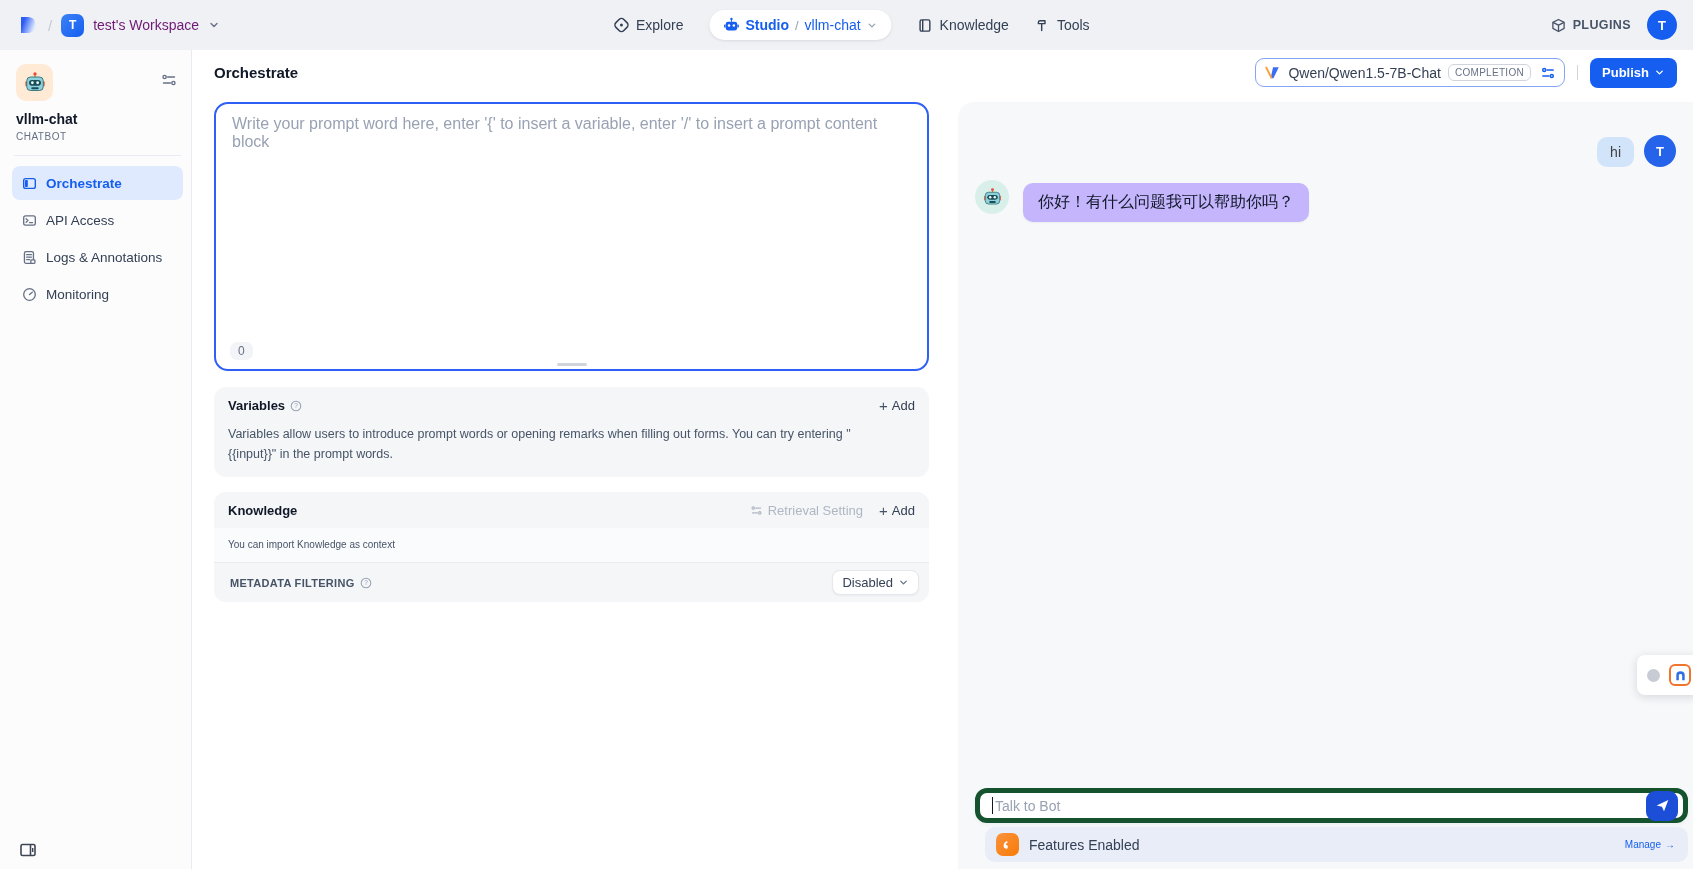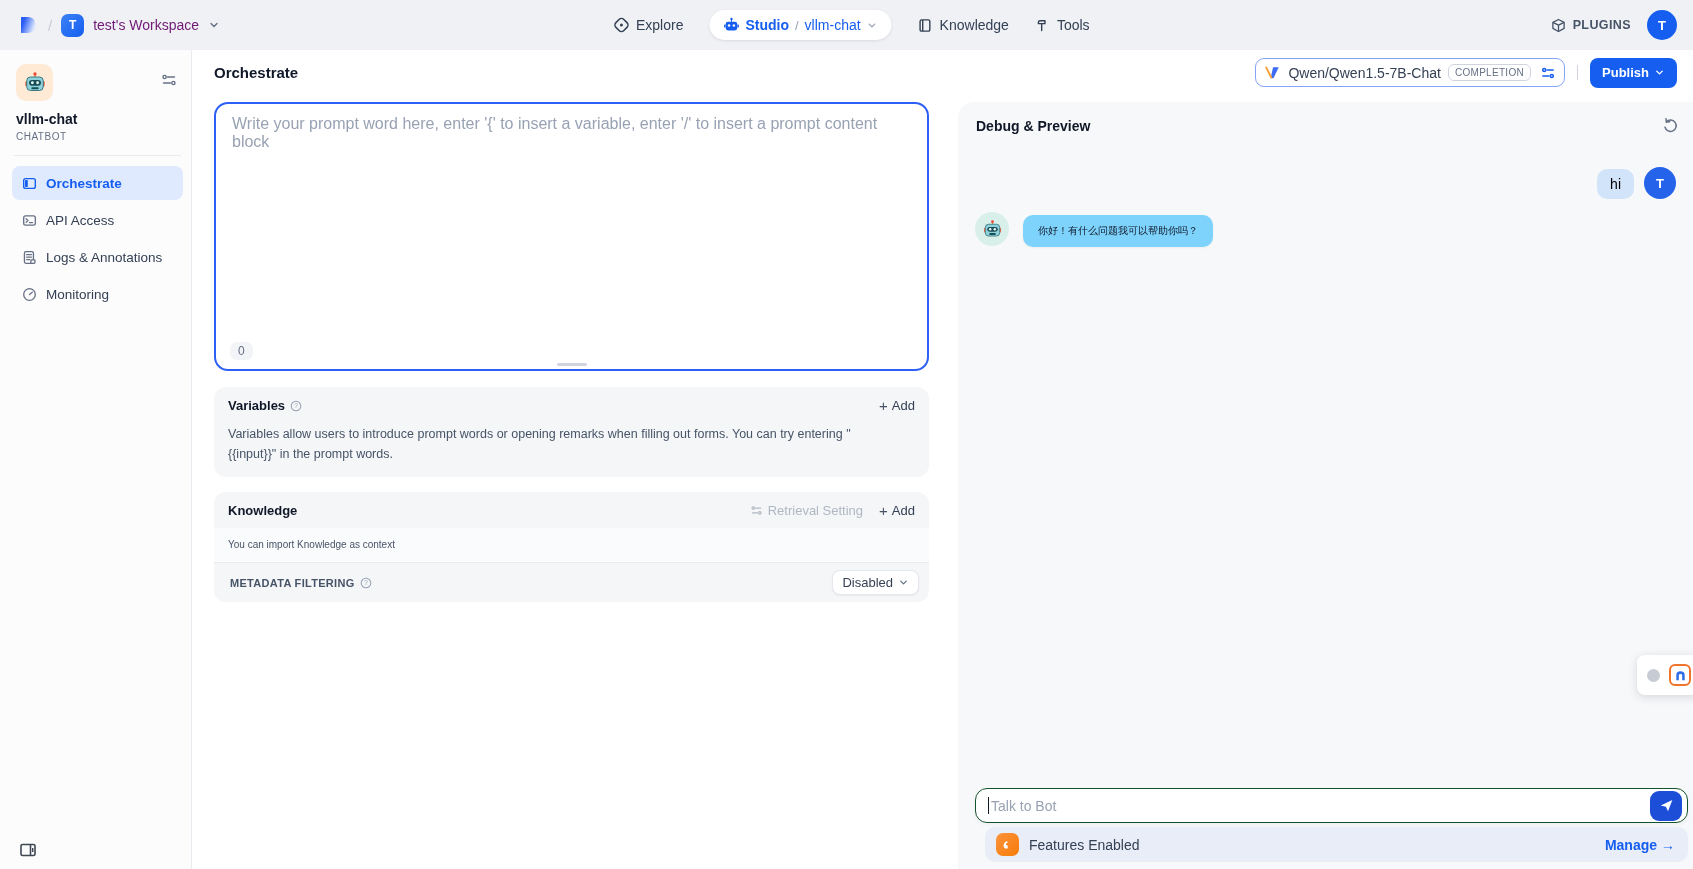--- a/index.html
+++ b/index.html
@@ -96,48 +96,48 @@
 
   
   .debug-panel { flex:1; background:#f7f8fa; border-top-left-radius:16px; margin-top:7px; position:relative;
     display:flex; flex-direction:column; min-width:0; }
   .debug-head { display:flex; align-items:center; justify-content:space-between; padding:15px 14px 0 18px; }
   .debug-title { font-size:14px; font-weight:600; color:#101828; }
   .restart-btn { color:#667085; cursor:pointer; display:flex; }
   .chat-area { flex:1; padding:0 17px; position:relative; }
   .msg-row-user { display:flex; justify-content:flex-end; align-items:flex-start; gap:10px; margin-top:33px; }
   .msg-row-bot { display:flex; align-items:flex-start; gap:14px; margin-top:13px; }
-  .bubble-user { background:#d2e4f9; border-radius:10px; padding:7px 13px; font-size:14px; color:#000000; margin-top:2px; }
+  .bubble-user { background:#d2e4f9; border-radius:10px; padding:7px 13px; font-size:14px; color:#404040; margin-top:2px; }
   .chat-user-avatar { width:32px; height:32px; border-radius:50%; background:#2563eb; color:#fff; font-size:13px; font-weight:600;
     display:flex; align-items:center; justify-content:center; flex-shrink:0; }
   .chat-bot-avatar { width:34px; height:34px; border-radius:50%; background:#d9f0ea; display:flex; align-items:center; justify-content:center; flex-shrink:0; }
-  .bubble-bot { background:#7dd3fc; border-radius:10px; padding:9px 15px; font-size:10px; color:#101828;
+  .bubble-bot { background:#c4b5fd; border-radius:10px; padding:9px 15px; font-size:16px; color:#101828;
     box-shadow:0 1px 2px rgba(16,24,40,.05); margin-top:3px; }
 
   .float-widget { position:absolute; right:-8px; top:553px; background:#fff; border-radius:8px;
     box-shadow:0 2px 10px rgba(16,24,40,.15); padding:9px 10px; display:flex; align-items:center; gap:9px; }
   .float-dot { width:13px; height:13px; border-radius:50%; background:#c6cbd4; }
   .ext-icon { width:22px; height:22px; border:2.5px solid #f0742c; border-radius:6px; background:#fff;
     display:flex; align-items:center; justify-content:center; }
 
   .chat-bottom { position:absolute; left:17px; right:5px; bottom:7px; }
-  .chat-input-box { position:relative; height:35px; background:#fff; border:1px solid #14532d; border-radius:12px;
+  .chat-input-box { position:relative; height:35px; background:#fff; border:5px solid #14532d; border-radius:12px;
     box-shadow:0 2px 4px rgba(16,24,40,.04); display:flex; align-items:center; padding:0 46px 0 12px; }
   .caret { width:1px; height:17px; background:#101828; margin-right:2px; }
   .chat-input { border:none; outline:none; flex:1; font-size:14px; color:#101828; background:transparent; font-family:inherit; }
   .chat-input::placeholder { color:#98a2b3; }
   .send-btn { position:absolute; right:5px; top:50%; transform:translateY(-50%); width:32px; height:30px;
     background:#1d4ed8; border:none; border-radius:9px; display:flex; align-items:center; justify-content:center; cursor:pointer; }
   .features-bar { margin:4px 0 0 10px; height:35px; background:#e8edf8; border-radius:10px;
     display:flex; align-items:center; justify-content:space-between; padding:0 13px 0 11px; }
   .features-left { display:flex; align-items:center; gap:10px; }
   .features-icon { width:23px; height:23px; border-radius:7px; background:linear-gradient(135deg,#fb923c,#f77c09);
     display:flex; align-items:center; justify-content:center; }
   .features-label { font-size:14px; font-weight:500; color:#344054; }
-  .manage-link { display:flex; align-items:center; gap:4px; font-size:14px; font-weight:700; color:#155eef; cursor:pointer;margin-left:11px; }
+  .manage-link { display:flex; align-items:center; gap:4px; font-size:10px; font-weight:400; color:#155eef; cursor:pointer;margin-left:11px; }
 </style>
 </head>
 <body>
 
 <div class="app">
 
   <div class="topbar">
     <div class="tb-left">
       <span style="display:flex;">
         <svg width="22" height="22" viewBox="0 0 22 22">
@@ -399,29 +399,20 @@
                 <span>Disabled</span>
                 <svg width="11" height="11" viewBox="0 0 12 12">
                     <polyline points="3,4.5 6,7.5 9,4.5" fill="none" stroke="#667085" stroke-width="1.4" stroke-linecap="round" stroke-linejoin="round"></polyline>
                   </svg>
               </button>
             </div>
           </div>
         </div>
 
         <div class="debug-panel">
-          <div class="debug-head">
-            <span class="debug-title">Debug &amp; Preview</span>
-            <span class="restart-btn">
-              <svg width="17" height="17" viewBox="0 0 18 18" fill="none" stroke="#667085" stroke-width="1.6" stroke-linecap="round" stroke-linejoin="round">
-                <path d="M4.6,5.2 a6,6 0 1 1 -1.4,5.6"></path>
-                  <polyline points="4.2,1.8 4.6,5.3 8.1,4.9"></polyline>
-              </svg>
-            </span>
-          </div>
 
           <div class="chat-area">
             <div class="msg-row-user">
               <div class="bubble-user">hi</div>
               <div class="chat-user-avatar">T</div>
             </div>
             <div class="msg-row-bot">
               <div class="chat-bot-avatar">
                 <svg width="21" height="21" viewBox="0 0 32 32">
                   <circle cx="16" cy="4" r="2.2" fill="#f04438"></circle>

